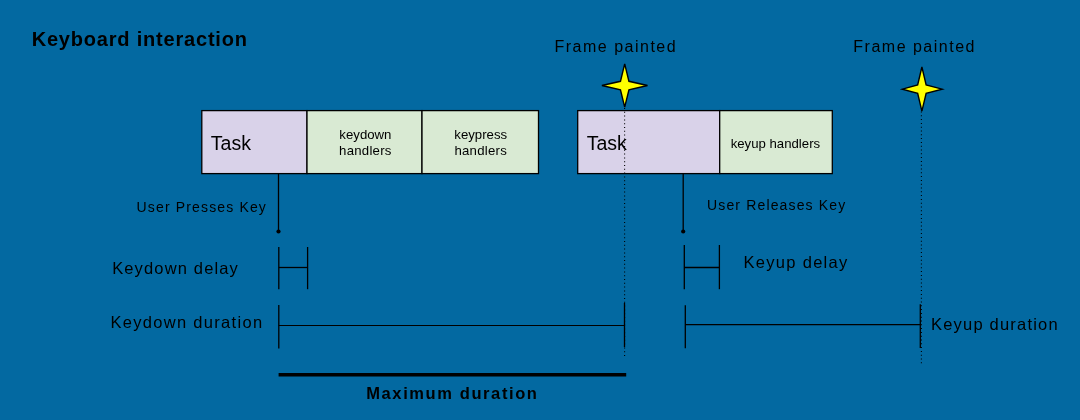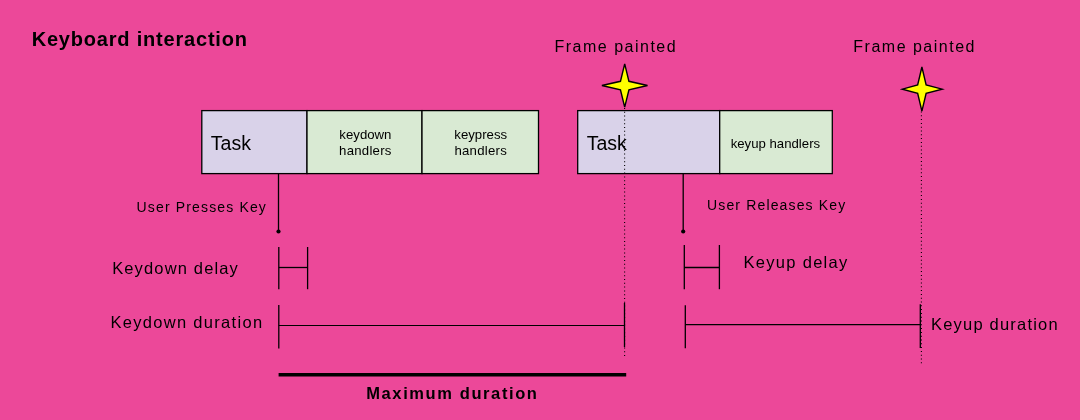--- a/index.html
+++ b/index.html
@@ -1,16 +1,16 @@
 <!DOCTYPE html>
 <html><head>
 <meta charset="utf-8">
 <style>
   html,body{margin:0;padding:0;background:#ffffff;}
-  .wrap{position:relative;width:1080px;height:420px;background:#ec4899;overflow:hidden;}
+  .wrap{position:relative;width:1080px;height:420px;background:#0369a1;overflow:hidden;}
   svg{position:absolute;left:0;top:0;}
   text{font-family:"Liberation Sans",sans-serif;fill:#000000;}
 </style>
 </head>
 <body>
 <div class="wrap">
 <svg width="1080" height="420" viewBox="0 0 1080 420">
 
   <text x="31.7" y="45.5" font-size="20" font-weight="bold" letter-spacing="0.8">Keyboard interaction</text>
 

